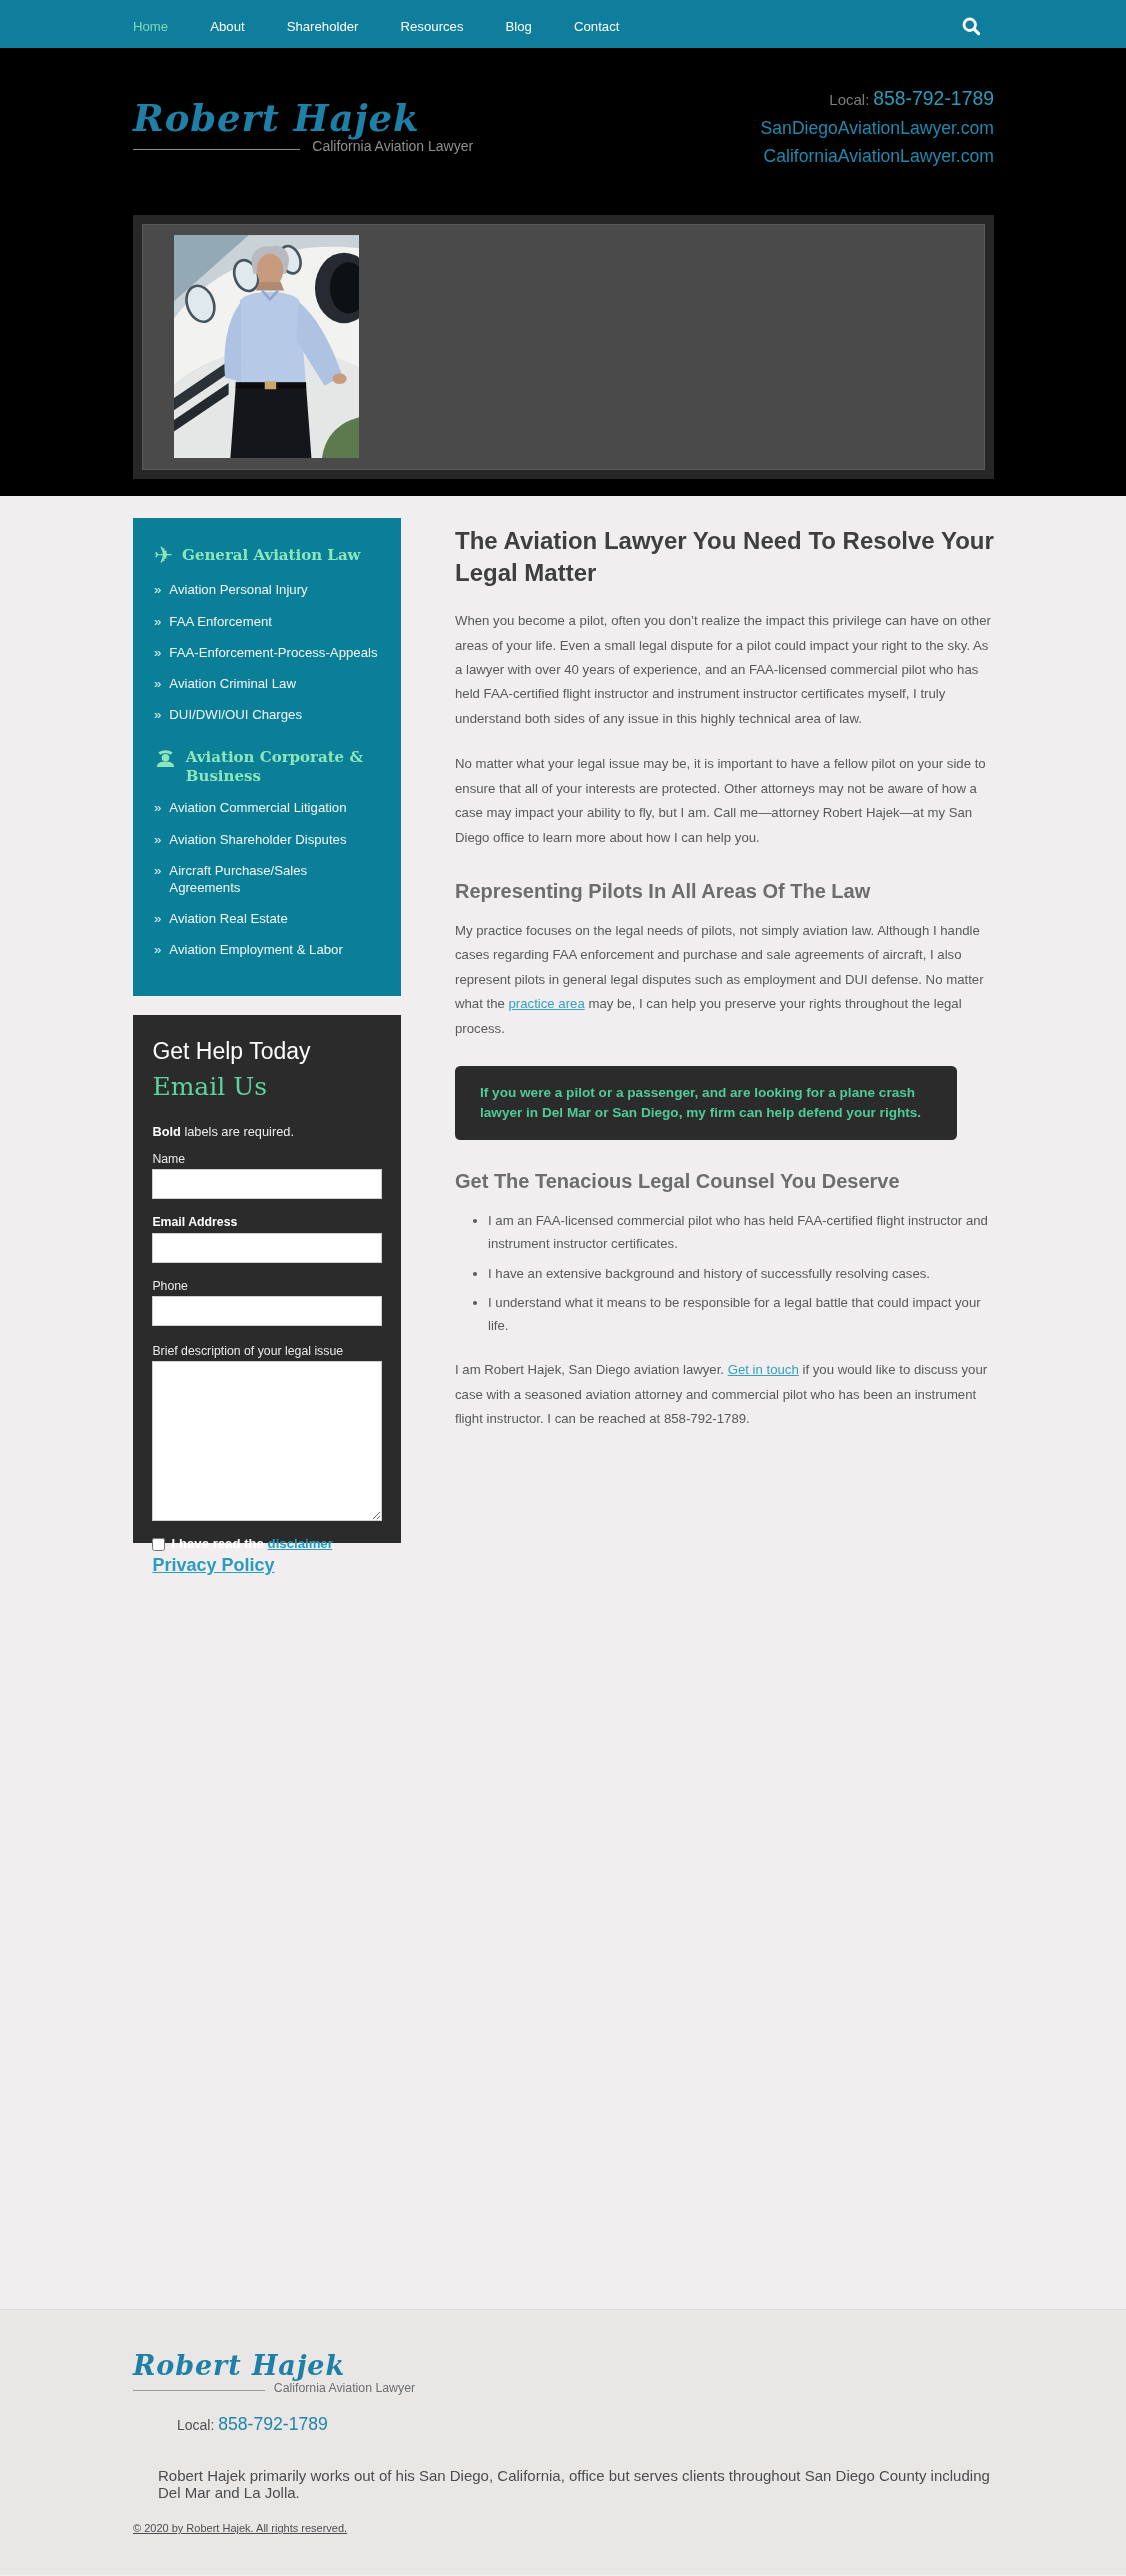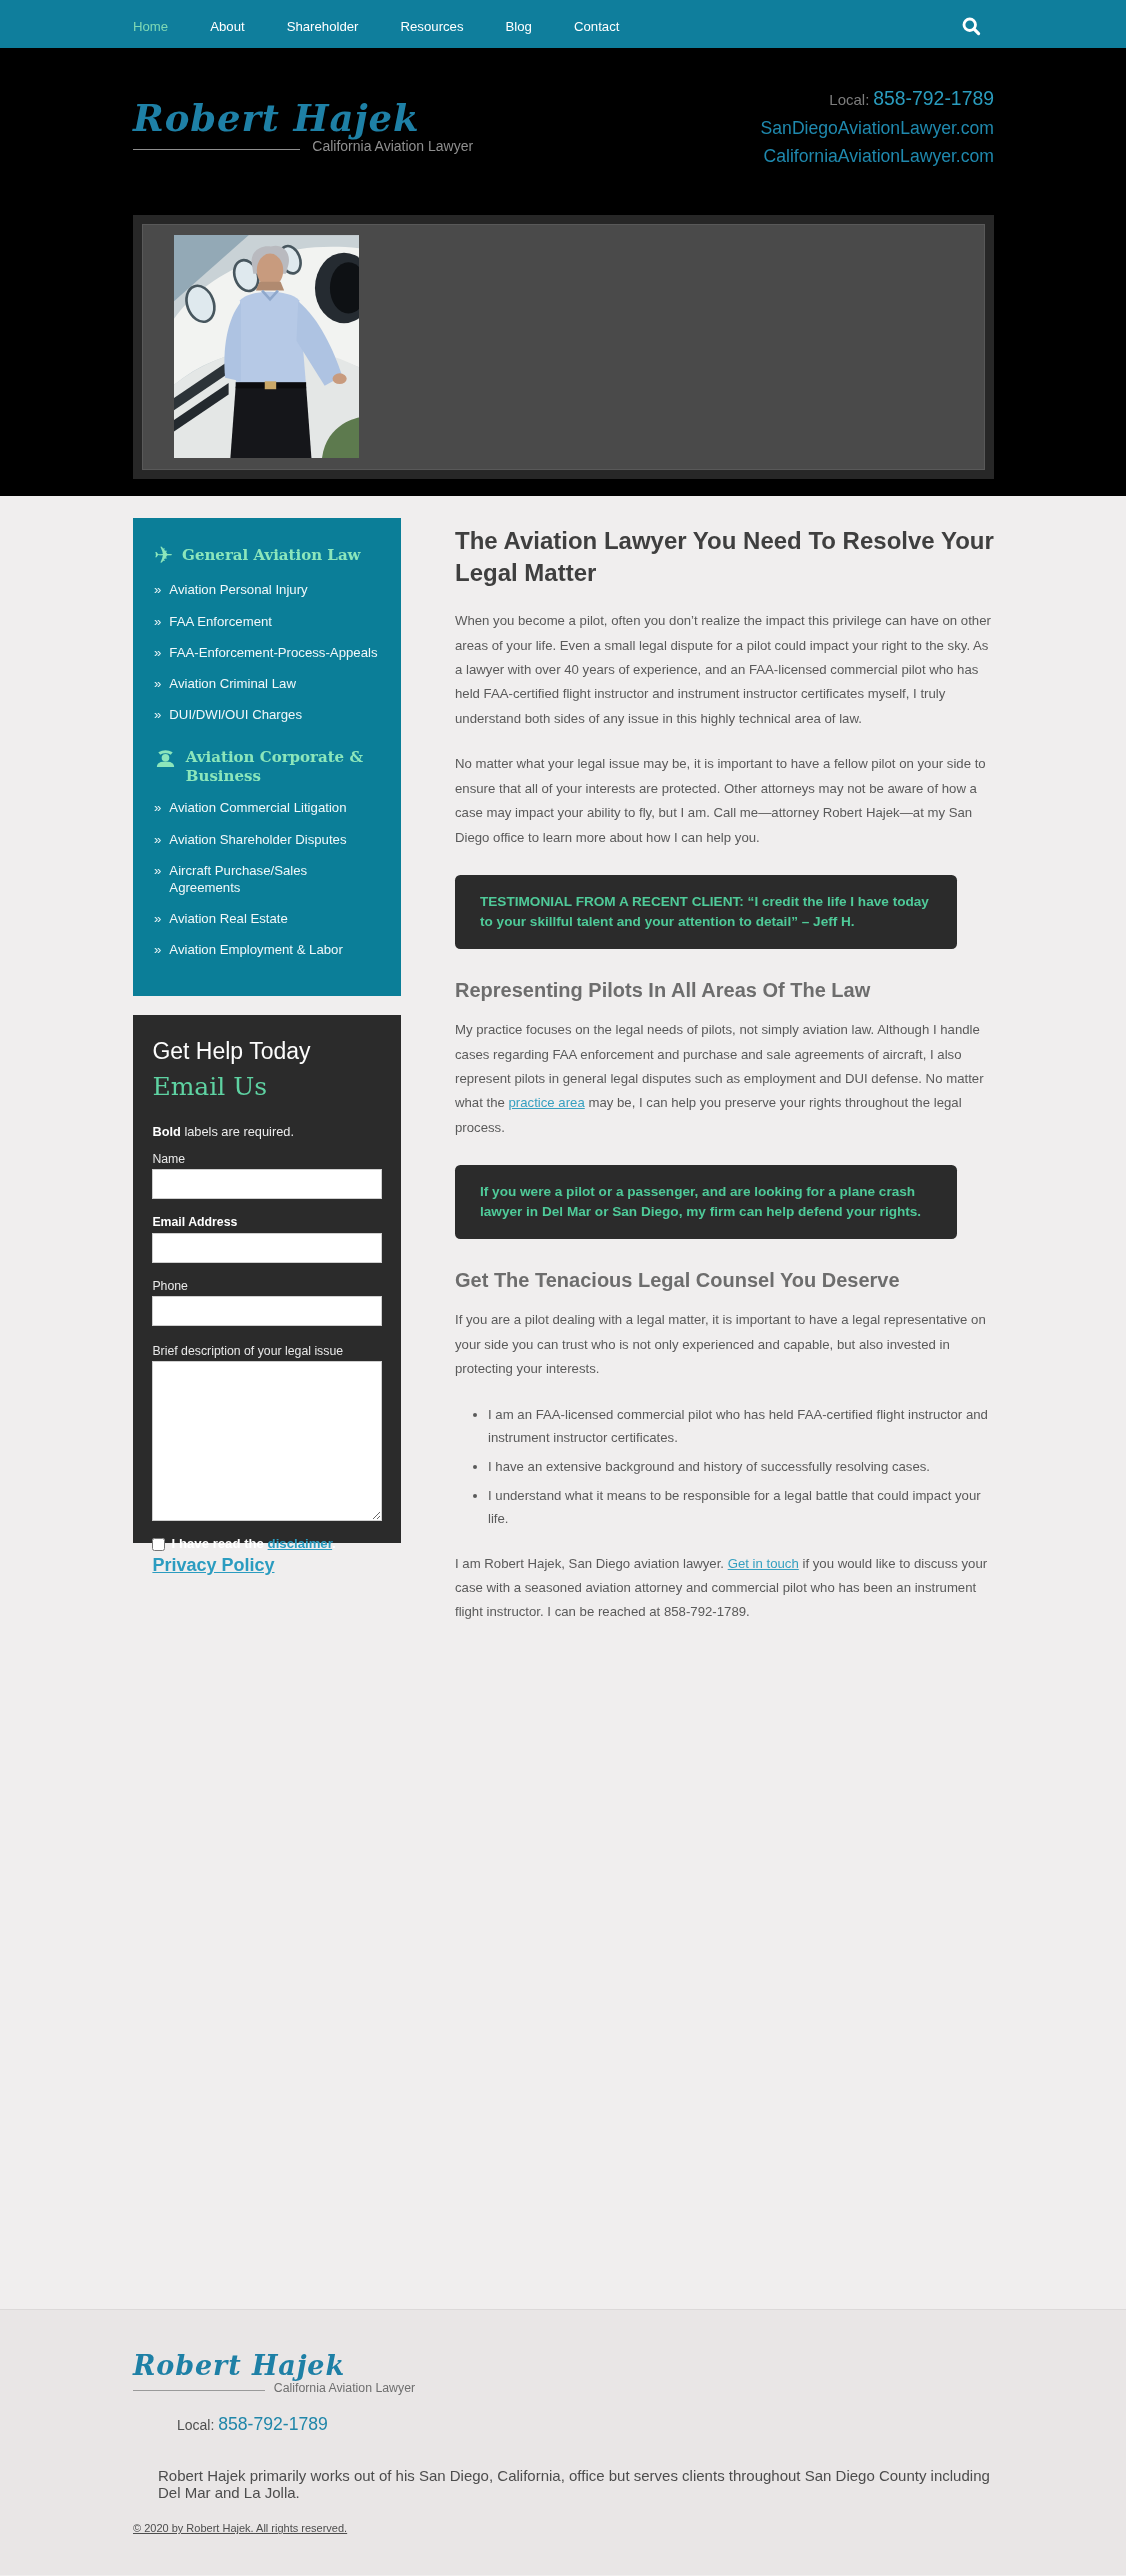--- a/index.html
+++ b/index.html
@@ -270,33 +270,29 @@
         </div>
 
       </div>
     </div>
 
     <div class="col-right">
       <h1 class="page-h1">The Aviation Lawyer You Need To Resolve Your Legal Matter</h1>
       <p class="body-p">When you become a pilot, often you don’t realize the impact this privilege can have on other areas of your life. Even a small legal dispute for a pilot could impact your right to the sky. As a lawyer with over 40 years of experience, and an FAA-licensed commercial pilot who has held FAA-certified flight instructor and instrument instructor certificates myself, I truly understand both sides of any issue in this highly technical area of law.</p>
       <p class="body-p">No matter what your legal issue may be, it is important to have a fellow pilot on your side to ensure that all of your interests are protected. Other attorneys may not be aware of how a case may impact your ability to fly, but I am. Call me—attorney Robert Hajek—at my San Diego office to learn more about how I can help you.</p>
 
-      <div class="callout">
-        <p>TESTIMONIAL FROM A RECENT CLIENT: “I credit the life I have today to your skillful talent and your attention to detail” – Jeff H.</p>
-      </div>
 
       <h2 class="page-h2">Representing Pilots In All Areas Of The Law</h2>
       <p class="body-p"><span>My practice focuses on the legal needs of pilots, not simply aviation law. Although I handle cases regarding FAA enforcement and purchase and sale agreements of aircraft, I also represent pilots in general legal disputes such as employment and DUI defense. No matter what the </span><a class="inline-link">practice area</a><span> may be, I can help you preserve your rights throughout the legal process.</span></p>
 
       <div class="callout">
         <p>If you were a pilot or a passenger, and are looking for a plane crash lawyer in Del Mar or San Diego, my firm can help defend your rights.</p>
       </div>
 
       <h2 class="page-h2">Get The Tenacious Legal Counsel You Deserve</h2>
-      <p class="body-p">If you are a pilot dealing with a legal matter, it is important to have a legal representative on your side you can trust who is not only experienced and capable, but also invested in protecting your interests.</p>
 
       <ul class="bullet-list">
         <li>I am an FAA-licensed commercial pilot who has held FAA-certified flight instructor and instrument instructor certificates.</li>
         <li>I have an extensive background and history of successfully resolving cases.</li>
         <li>I understand what it means to be responsible for a legal battle that could impact your life.</li>
       </ul>
 
       <p class="body-p"><span>I am Robert Hajek, San Diego aviation lawyer. </span><a class="inline-link">Get in touch</a><span> if you would like to discuss your case with a seasoned aviation attorney and commercial pilot who has been an instrument flight instructor. I can be reached at 858-792-1789.</span></p>
     </div>
 

